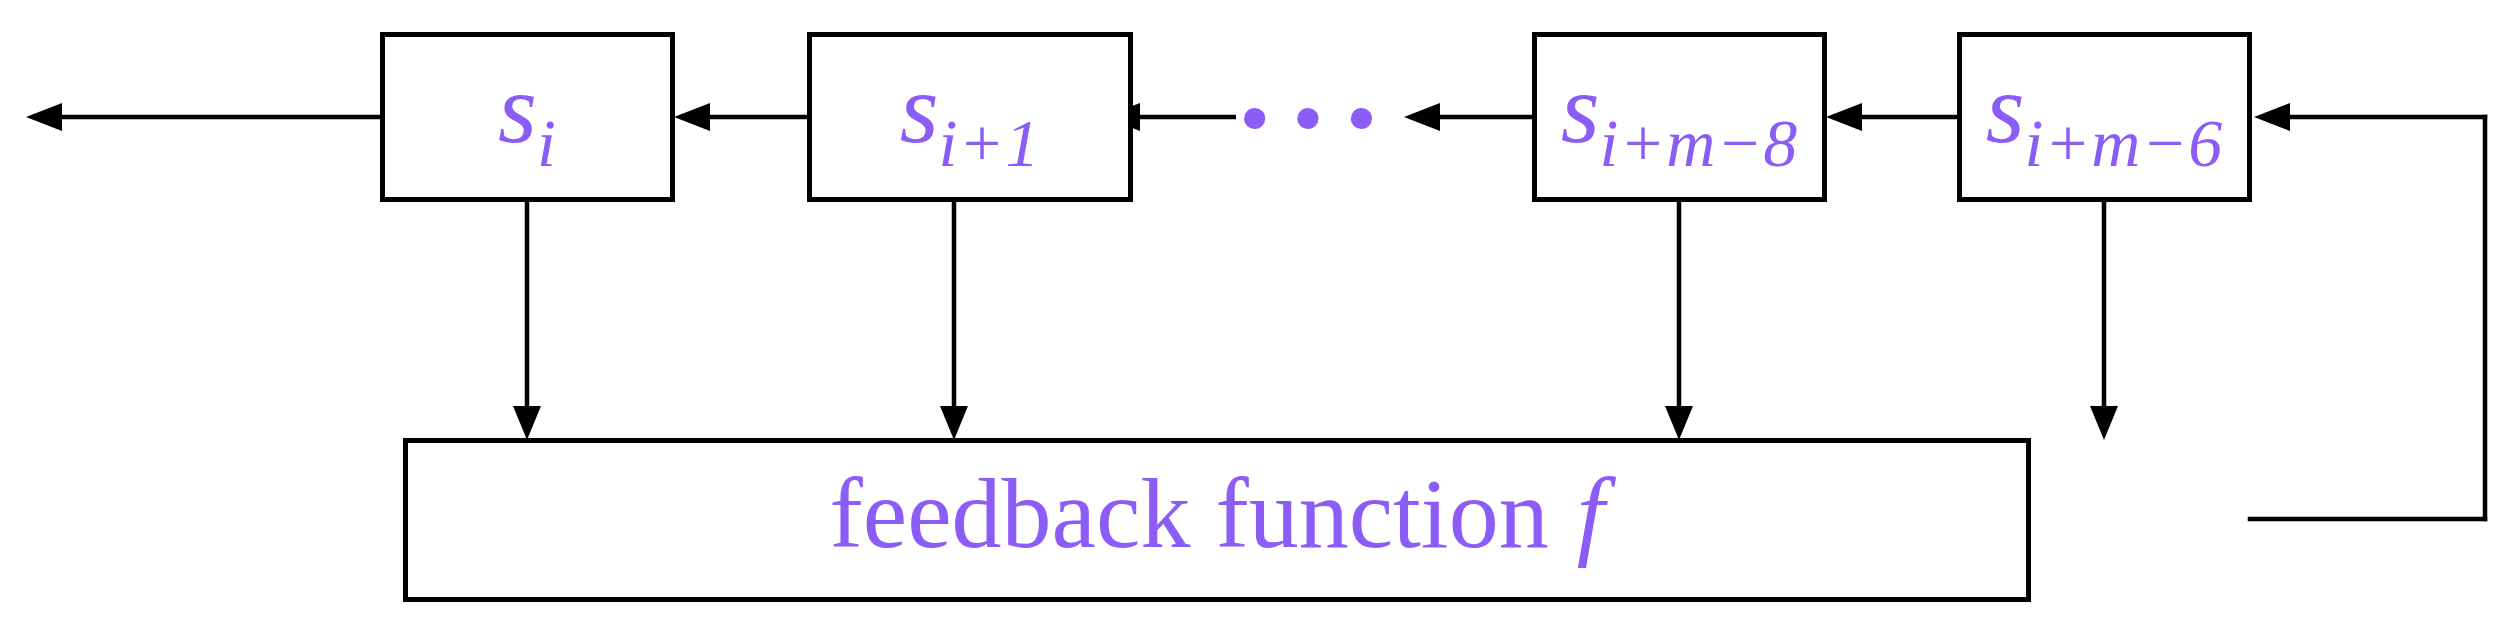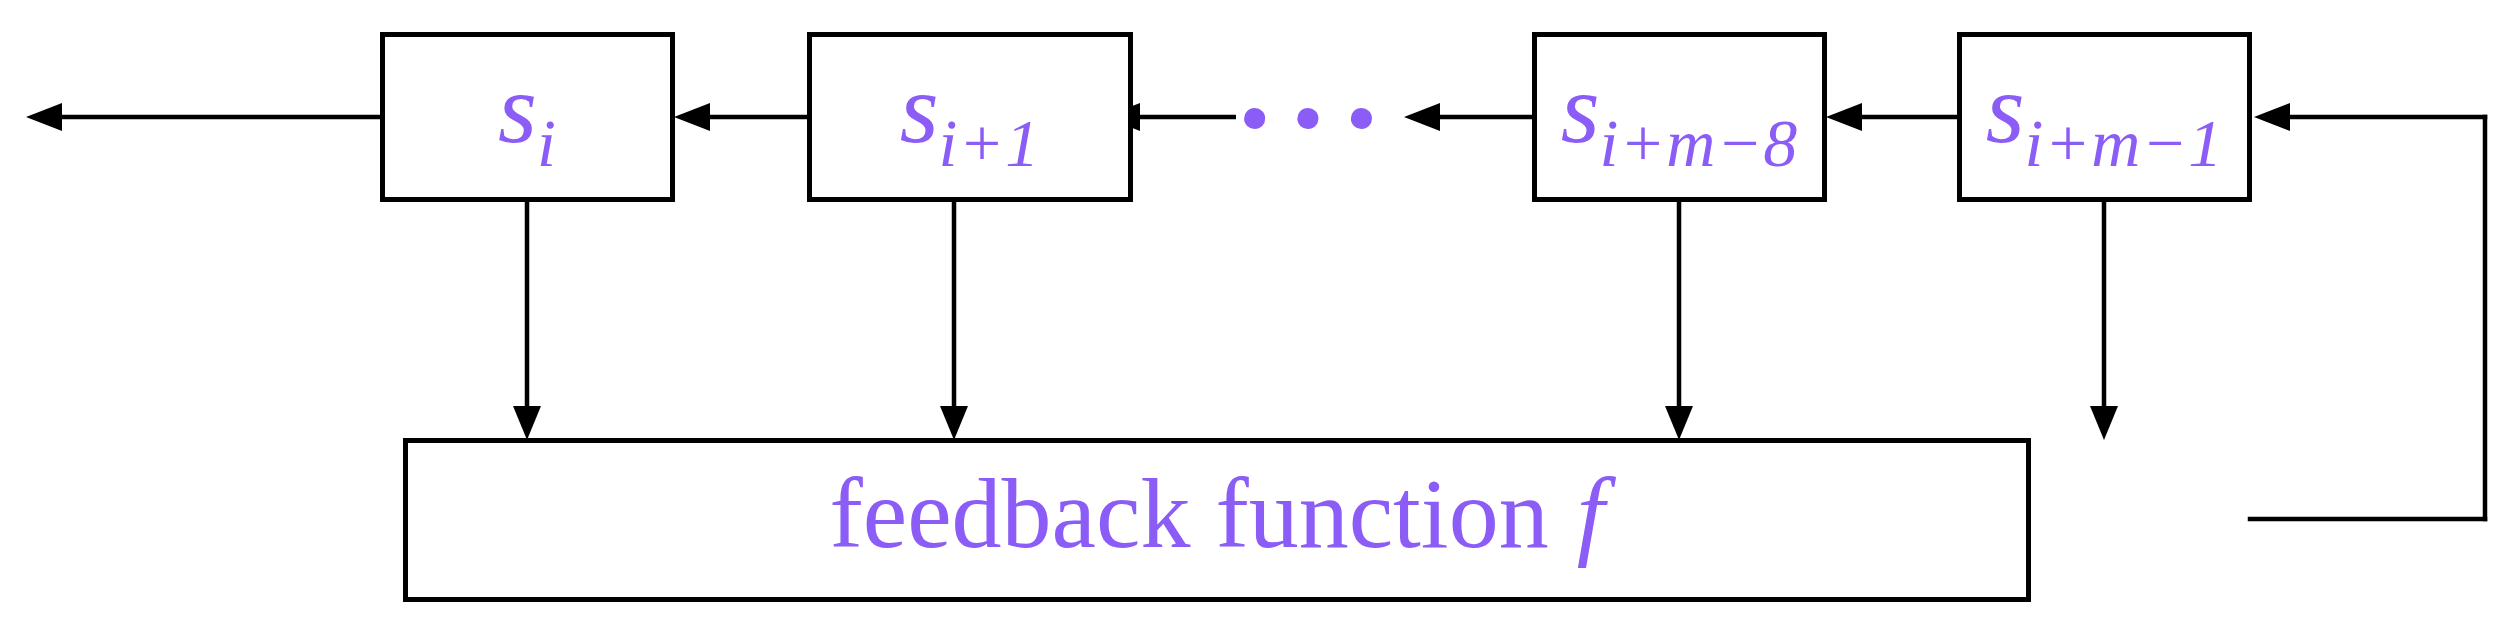--- a/index.html
+++ b/index.html
@@ -130,21 +130,21 @@
 
   <div class="cell c2">
     <span class="cell-label"><span>s</span><span class="sub">i+1</span></span>
   </div>
 
   <div class="cell c3">
     <span class="cell-label"><span>s</span><span class="sub">i+m−8</span></span>
   </div>
 
   <div class="cell c4">
-    <span class="cell-label"><span>s</span><span class="sub">i+m−1</span></span>
+    <span class="cell-label"><span>s</span><span class="sub">i+m−6</span></span>
   </div>
 
   <div class="dots">···</div>
 
   <div class="fbox">
     <span class="fb-label"><span>feedback function</span><span class="fsym">f</span></span>
   </div>
 
 </div>
 

